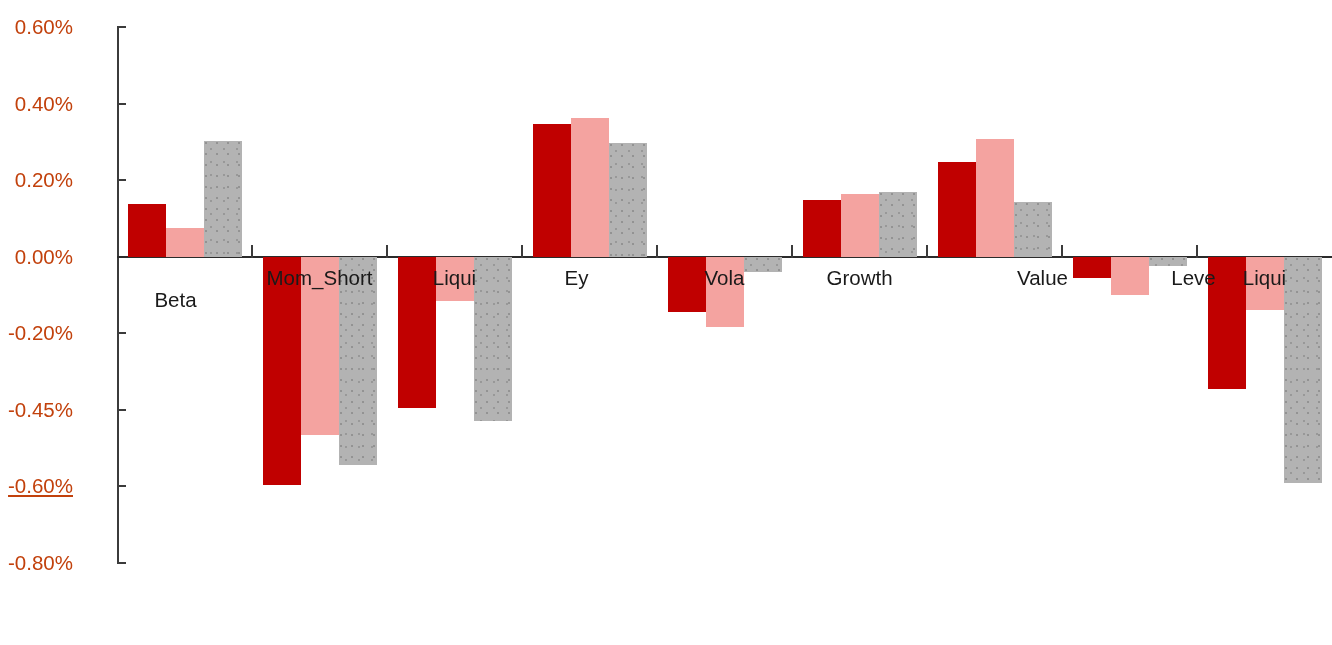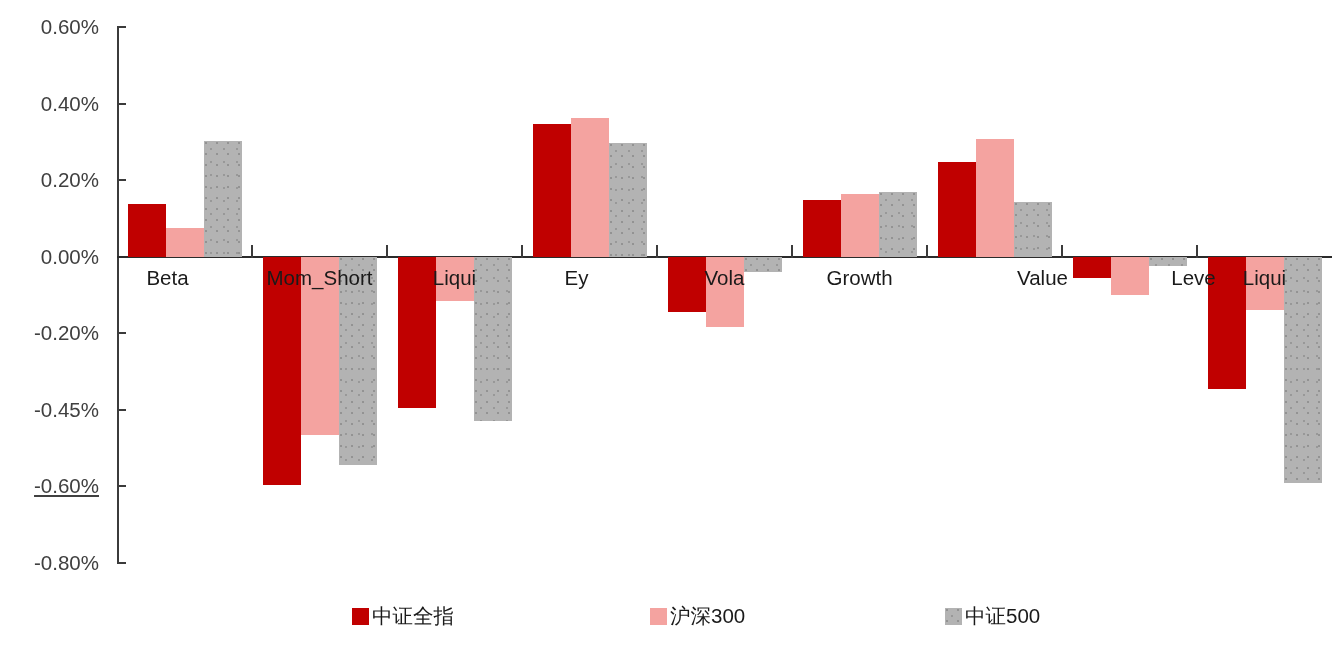--- a/index.html
+++ b/index.html
@@ -51,25 +51,25 @@
   .y-tick {
     position: absolute;
     left: 117px;
     width: 9px;
     height: 2px;
     background: #3b3b3b;
   }
 
   .y-tick-label {
     position: absolute;
-    right: 1233px; 
+    right: 1259px; 
     text-align: right;
     font-size: 20.5px;
     line-height: 20.5px;
-    color: #404040;
+    color: #c2410c;
     white-space: nowrap;
   }
 
   
   .bar-group {
     position: absolute;
     top: 0;
     height: 536px;
   }
 
@@ -223,39 +223,25 @@
         <div class="bar series-2" title="中证500 Leve -0.023%" style="left: 86.5px; width: 38px; top: 229.714px; height: 8.80571px;"></div>
       </div>
       <div class="bar-group" style="left: 1080px; width: 135px;">
         <div class="bar series-0" title="中证全指 Liqui -0.345%" style="left: 10.5px; width: 38px; top: 229.714px; height: 132.086px;"></div>
         <div class="bar series-1" title="沪深300 Liqui -0.140%" style="left: 48.5px; width: 38px; top: 229.714px; height: 53.6px;"></div>
         <div class="bar series-2" title="中证500 Liqui -0.590%" style="left: 86.5px; width: 38px; top: 229.714px; height: 225.886px;"></div>
       </div>
     </div>
 
   <div id="cat-labels">
-      <div class="cat-label" style="left: 100px; width: 135px;">Beta</div>
+      <div class="cat-label" style="left: 108px; width: 135px; margin-top: 22px;">Beta</div>
       <div class="cat-label" style="left: 252px; width: 135px;">Mom_Short</div>
       <div class="cat-label" style="left: 387px; width: 135px;">Liqui</div>
       <div class="cat-label" style="left: 509px; width: 135px;">Ey</div>
       <div class="cat-label" style="left: 657px; width: 135px;">Vola</div>
       <div class="cat-label" style="left: 792px; width: 135px;">Growth</div>
       <div class="cat-label" style="left: 975px; width: 135px;">Value</div>
       <div class="cat-label" style="left: 1126px; width: 135px;">Leve</div>
       <div class="cat-label" style="left: 1197px; width: 135px;">Liqui</div>
     </div>
 
-  <div class="legend" id="legend">
-      <div class="legend-item" style="left: 352px; top: 0px;">
-        <span class="legend-swatch s0"></span>
-        <span>中证全指</span>
-      </div>
-      <div class="legend-item" style="left: 650px; top: 0px;">
-        <span class="legend-swatch s1"></span>
-        <span>沪深300</span>
-      </div>
-      <div class="legend-item" style="left: 945px; top: 0px;">
-        <span class="legend-swatch s2"></span>
-        <span>中证500</span>
-      </div>
-    </div>
 
 </div>
 
 </body></html>

